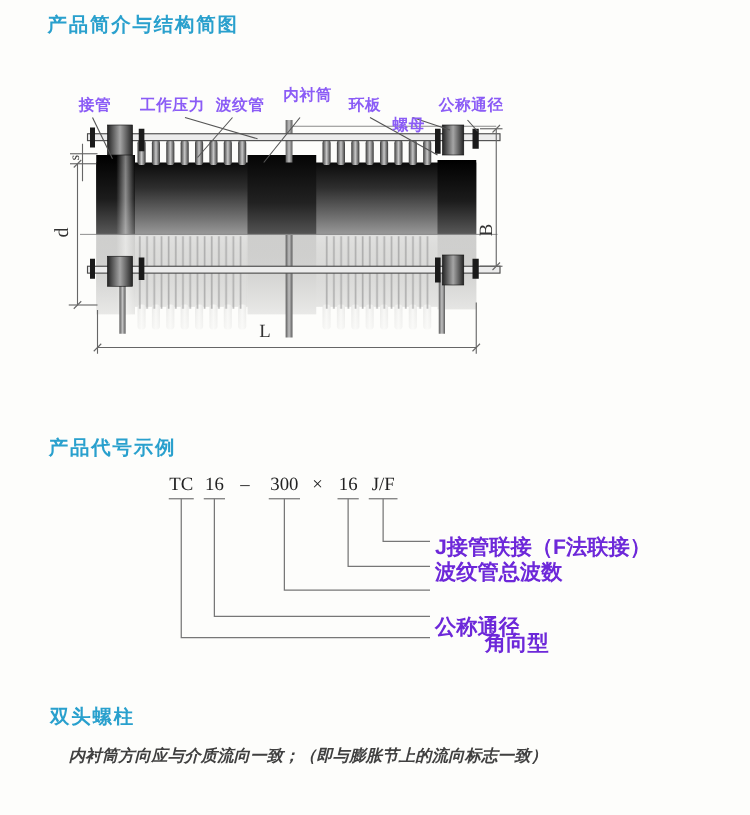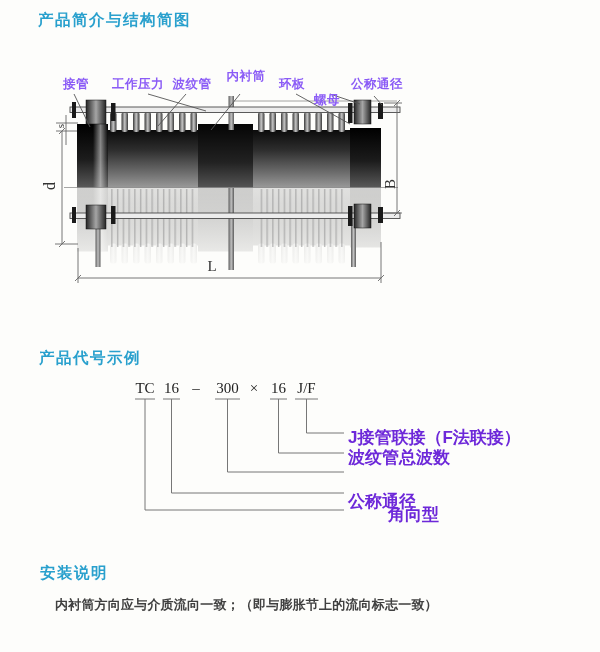--- a/index.html
+++ b/index.html
@@ -21,21 +21,21 @@
   }
   .dim-rot{transform:translate(-50%,-50%) rotate(-90deg);}
   .code-token{
     font-family:"Liberation Serif","DejaVu Serif",serif;font-size:15px;color:#222;
     white-space:nowrap;transform:translateX(-50%);
   }
   .anno-label{
     font-size:17px;font-weight:700;color:#6d28d9;white-space:nowrap;
   }
   .body-line{
-    font-size:13px;font-weight:700;color:#404040;white-space:nowrap;letter-spacing:0.2px;
+    font-size:13px;font-weight:700;color:#404040;white-space:nowrap;letter-spacing:0.2px;font-style:italic;
   }
   svg{position:absolute;left:0;top:0;}
 </style>
 </head>
 <body>
 
 <div class="page">
 
   <svg width="600" height="652" viewBox="0 0 600 652">
     <defs>
@@ -220,16 +220,16 @@
   <span class="abs code-token" style="left:227.5px;top:380px;">300</span>
   <span class="abs code-token" style="left:254px;top:380px;">×</span>
   <span class="abs code-token" style="left:278.5px;top:380px;">16</span>
   <span class="abs code-token" style="left:306.5px;top:380px;">J/F</span>
 
   <div class="abs anno-label" style="left:348px;top:426px;">J接管联接（F法联接）</div>
   <div class="abs anno-label" style="left:348px;top:446px;">波纹管总波数</div>
   <div class="abs anno-label" style="left:348px;top:490px;">公称通径</div>
   <div class="abs anno-label" style="left:348px;top:503px;margin-left:40px;">角向型</div>
 
-  <div class="abs heading" style="left:40px;top:563px;">安装说明</div>
+  <div class="abs heading" style="left:40px;top:563px;">双头螺柱</div>
   <div class="abs body-line" style="left:55px;top:596px;">内衬筒方向应与介质流向一致；（即与膨胀节上的流向标志一致）</div>
 
 </div>
 
 </body></html>

